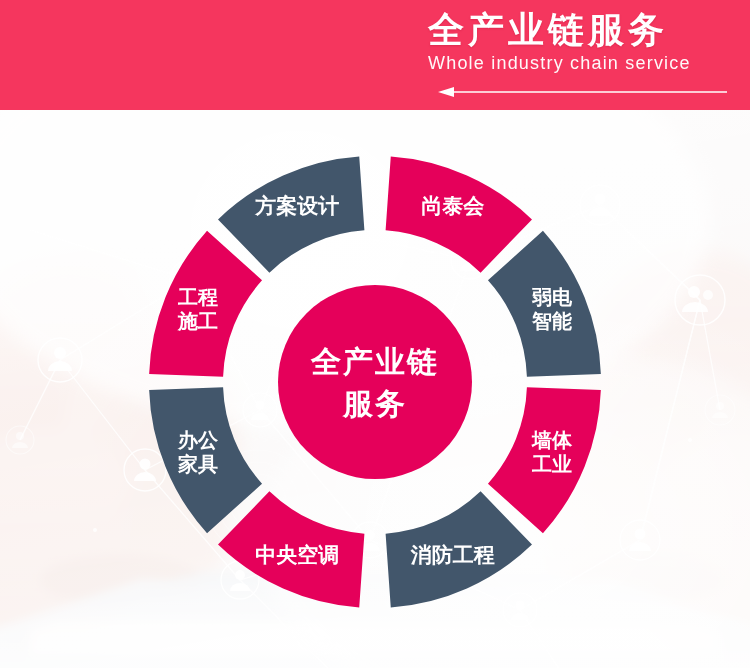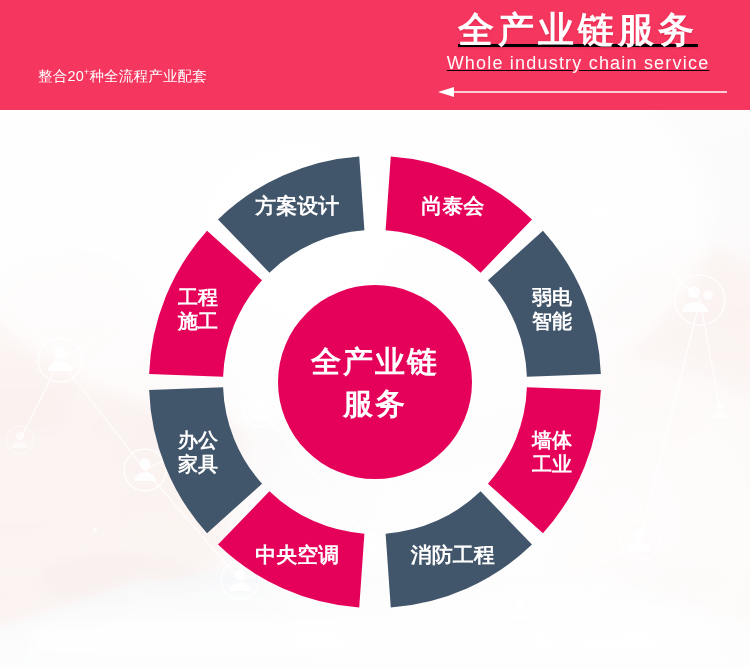--- a/index.html
+++ b/index.html
@@ -16,21 +16,21 @@
     position:absolute;left:0;top:0;width:750px;height:110px;
     background:#f5365e;overflow:hidden;
   }
   .header-slogan{
     position:absolute;left:38px;top:62px;
     color:#ffffff;font-size:14.5px;line-height:21px;letter-spacing:.2px;
     font-weight:400;white-space:nowrap;
   }
   .header-slogan .sup{font-size:9px;vertical-align:super;}
   .header-right{
-    position:absolute;right:22px;top:8px;text-align:center;width:300px;text-decoration:underline;
+    position:absolute;right:22px;top:8px;text-align:left;width:300px;
   }
   .header-title{
     color:#ffffff;font-size:36px;font-weight:bold;letter-spacing:4px;
     line-height:44px;white-space:nowrap;
     text-shadow:0 1px 2px rgba(160,0,40,.25);
   }
   .header-sub{
     color:#ffffff;font-size:18px;letter-spacing:1.2px;line-height:22px;
     white-space:nowrap;font-weight:400;opacity:.97;
   }
@@ -63,21 +63,20 @@
     font-weight:bold;text-anchor:middle;font-size:30px;letter-spacing:2px;
   }
 </style>
 </head>
 <body>
 
 <div id="page">
 
   <div class="header">
     <div class="header-slogan">
-      <div><span>整合20</span><span class="sup">+</span><span>种全流程产业配套</span></div>
     </div>
 
     <div class="header-right">
       <div class="header-title">全产业链服务</div>
       <div class="header-sub">Whole industry chain service</div>
     </div>
 
     <svg class="header-arrow" viewBox="0 0 290 12">
       <line x1="14" y1="6" x2="289" y2="6" stroke="#ffffff" stroke-width="1.6"></line>
       <polygon points="0,6 16,1 16,11" fill="#ffffff"></polygon>

